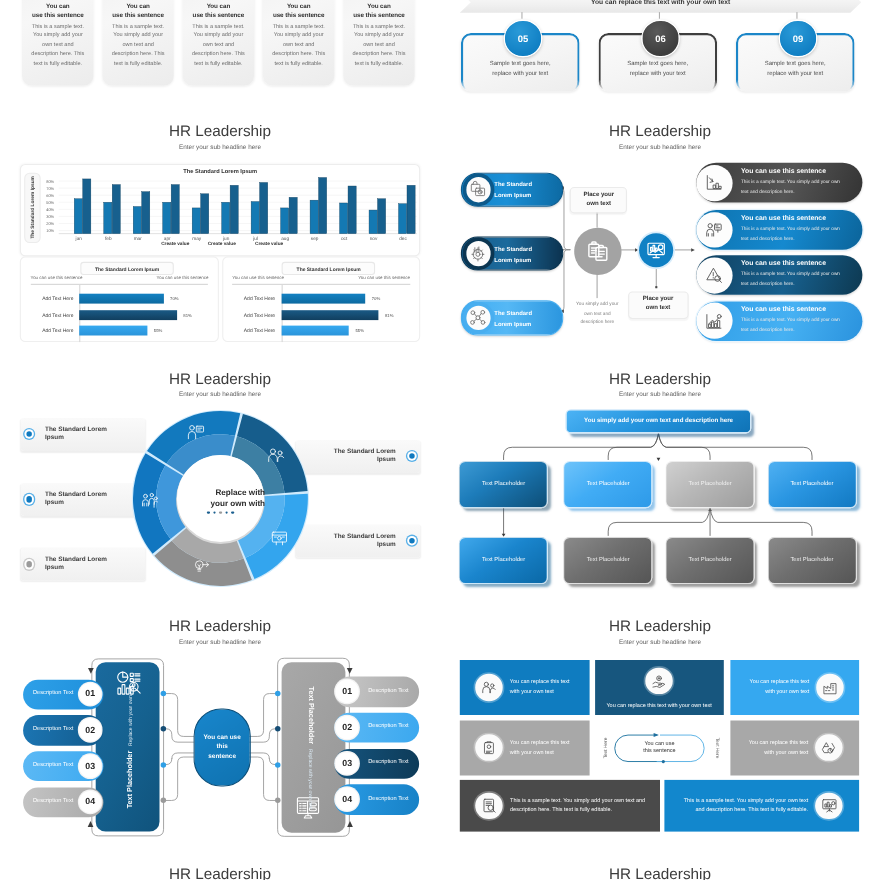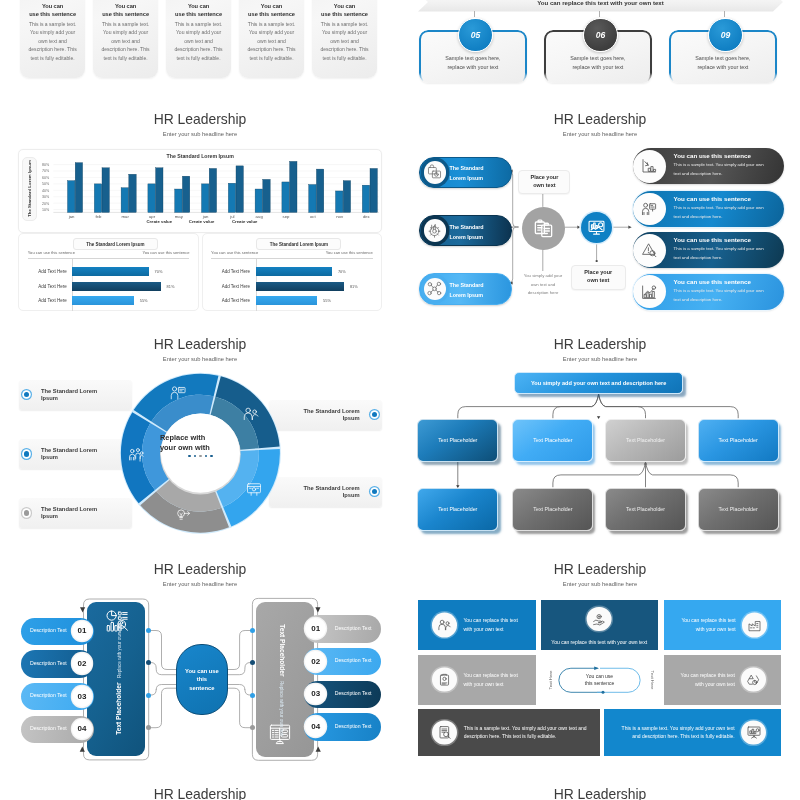--- a/index.html
+++ b/index.html
@@ -32,21 +32,21 @@
           border:2.6px solid #1b86c8;border-bottom:none;box-sizing:border-box;
           -webkit-mask-image:linear-gradient(180deg,#000 0,#000 80%,transparent 97%);
           mask-image:linear-gradient(180deg,#000 0,#000 80%,transparent 97%);}
   .s2bord.bd{border-color:#3e3e3e;}
   
   
   .s2txt{margin-top:24px;text-align:center;font-size:5.4px;color:#4d4d4d;line-height:9px;}
   .s2circ{position:absolute;top:138.5px;width:32.4px;height:32.4px;border-radius:50%;
           display:flex;align-items:center;justify-content:center;
           font-size:8.6px;font-weight:bold;color:#fff;border:1.4px solid #fff;
-          box-shadow:0 1px 3px rgba(0,0,0,.22);font-style:italic;}
+          box-shadow:0 1px 3px rgba(0,0,0,.22);}
   .s2circ.c-blue{background:radial-gradient(circle at 40% 30%,#2a9ad8,#1180c4 70%);}
   .s2circ.c-dark{background:radial-gradient(circle at 40% 30%,#5a5a5a,#3e3e3e 70%);}
   .s3panel{position:absolute;left:18.2px;top:44.8px;width:364px;height:84px;
            background:#fff;border:.7px solid #ededed;border-radius:5px;box-sizing:border-box;
            box-shadow:0 0 2px rgba(0,0,0,.03);}
   .s3ctitle{position:absolute;left:0;right:0;top:3.5px;text-align:center;font-size:5.2px;
             font-weight:bold;color:#333;}
   .s3ylab{position:absolute;left:3.3px;top:7.2px;width:14.8px;height:64px;background:#f8f8f8;
           border:.8px solid #ececec;border-radius:5px;box-sizing:border-box;display:flex;align-items:center;justify-content:center;}
   .s3ylab span{transform:rotate(-90deg);white-space:nowrap;font-size:4.4px;font-weight:bold;color:#3c3c3c;}
@@ -118,21 +118,21 @@
   .s5plate{position:absolute;height:30px;background:linear-gradient(180deg,#fafafa,#f0f0f0);
            border-radius:3px;display:flex;align-items:center;box-shadow:0 1px 1.5px rgba(0,0,0,.07);}
   .s5left{left:19px;width:113px;padding-left:4.6px;box-sizing:border-box;}
   .s5right{left:268.7px;width:113px;padding-right:4.6px;box-sizing:border-box;justify-content:flex-end;}
   .s5dot{width:5.2px;height:5.2px;border-radius:50%;flex:none;position:relative;}
   .s5dot.d-blue{background:#1079bf;box-shadow:0 0 0 1.8px #fff,0 0 0 3px #59b0e8;}
   .s5dot.d-gray{background:#9b9b9b;box-shadow:0 0 0 1.8px #fff,0 0 0 3px #cacaca;}
   .s5ltx{margin-left:12.2px;font-size:5.79px;font-weight:bold;color:#3c3c3c;line-height:6.9px;white-space:nowrap;}
   .s5rtx{margin-right:12.2px;font-size:5.79px;font-weight:bold;color:#3c3c3c;line-height:6.9px;text-align:right;white-space:nowrap;}
   .s5ico{position:absolute;width:18px;height:18px;}
-  .s5ctr{position:absolute;left:160px;top:104px;width:81px;text-align:left;}
+  .s5ctr{position:absolute;left:160px;top:114px;width:81px;text-align:right;}
   .s5c1{font-size:7.4px;font-weight:bold;color:#2b2b2b;line-height:9.6px;}
   .s5dots{margin-top:3px;display:flex;justify-content:center;gap:3.4px;}
   .s5dots i{width:2.1px;height:2.1px;border-radius:50%;background:#1a5f8f;display:block;}
   .s5dots i:nth-child(3){background:#9a9a9a;}
   .s6lines{position:absolute;left:0;top:0;}
   .ln6{stroke:#5a5a5a;stroke-width:.75;fill:none;stroke-linecap:round;}
   .ar6{fill:#3a3a3a;}
   .s6head{position:absolute;left:114.3px;top:43.3px;width:168.7px;height:22px;border-radius:5px;
           background:linear-gradient(150deg,#4cb3f5 0%,#2393dd 45%,#0f73b6 100%);
           display:flex;align-items:center;justify-content:center;

